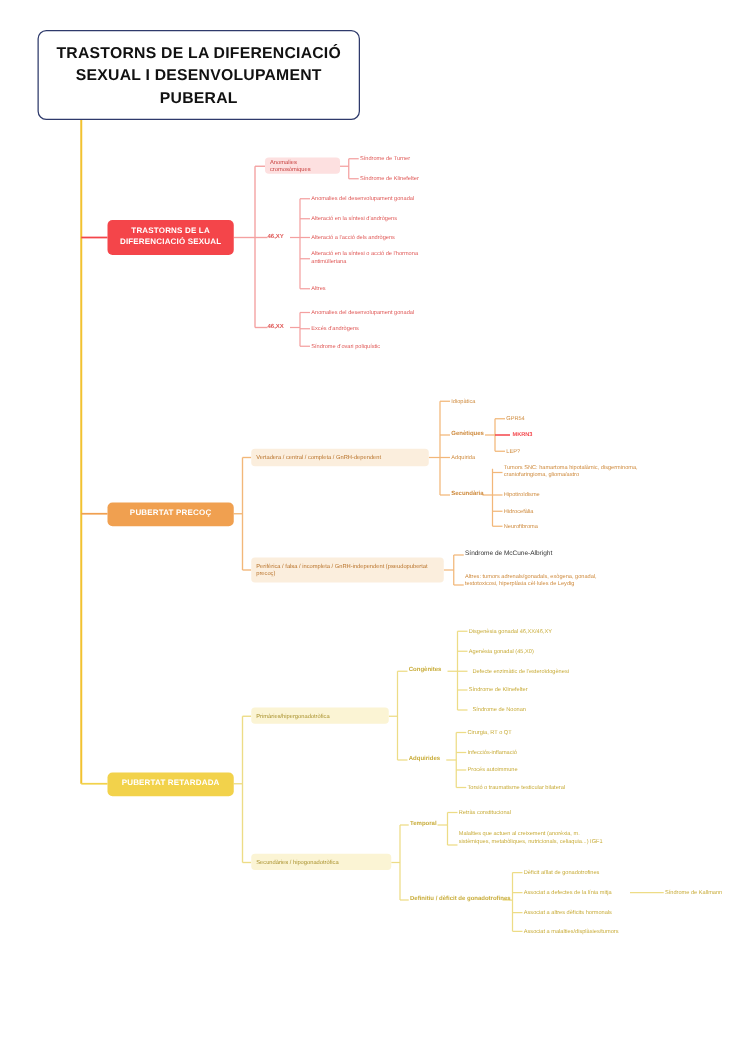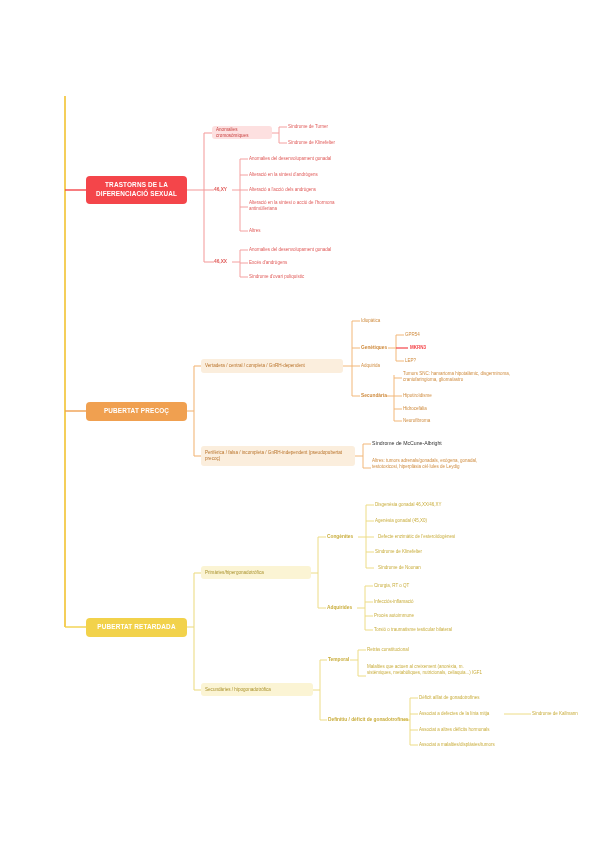--- a/index.html
+++ b/index.html
@@ -152,20 +152,21 @@
     <path d="M402,720 L410,720" stroke="#EDDC86" stroke-width="1" fill="none"></path>
     <path d="M410,698 L410,745" stroke="#EDDC86" stroke-width="1" fill="none"></path>
     <path d="M410,698 L418,698" stroke="#EDDC86" stroke-width="1" fill="none"></path>
     <path d="M410,714 L418,714" stroke="#EDDC86" stroke-width="1" fill="none"></path>
     <path d="M410,730 L418,730" stroke="#EDDC86" stroke-width="1" fill="none"></path>
     <path d="M410,745 L418,745" stroke="#EDDC86" stroke-width="1" fill="none"></path>
 
     <path d="M504,714 L531,714" stroke="#EDDC86" stroke-width="1" fill="none"></path>
   </svg>
 
+  <div class="node" id="title-node">TRASTORNS DE LA DIFERENCIACIÓ SEXUAL I DESENVOLUPAMENT PUBERAL</div>
 
   <div class="node root-pill" id="root-tds">TRASTORNS DE LA DIFERENCIACIÓ SEXUAL</div>
   <div class="node root-pill" id="root-pp">PUBERTAT PRECOÇ</div>
   <div class="node root-pill" id="root-pr">PUBERTAT RETARDADA</div>
 
   <div class="node pill red" style="left:212px;top:126px;width:60px;height:13px;">Anomalies cromosòmiques</div>
   <div class="leaf red" style="left:288px;top:124px;width:76px;">Síndrome de Turner</div>
   <div class="leaf red" style="left:288px;top:140px;width:76px;">Síndrome de Klinefelter</div>
 
   <div class="lbl red" style="left:214px;top:187px;">46,XY</div>

